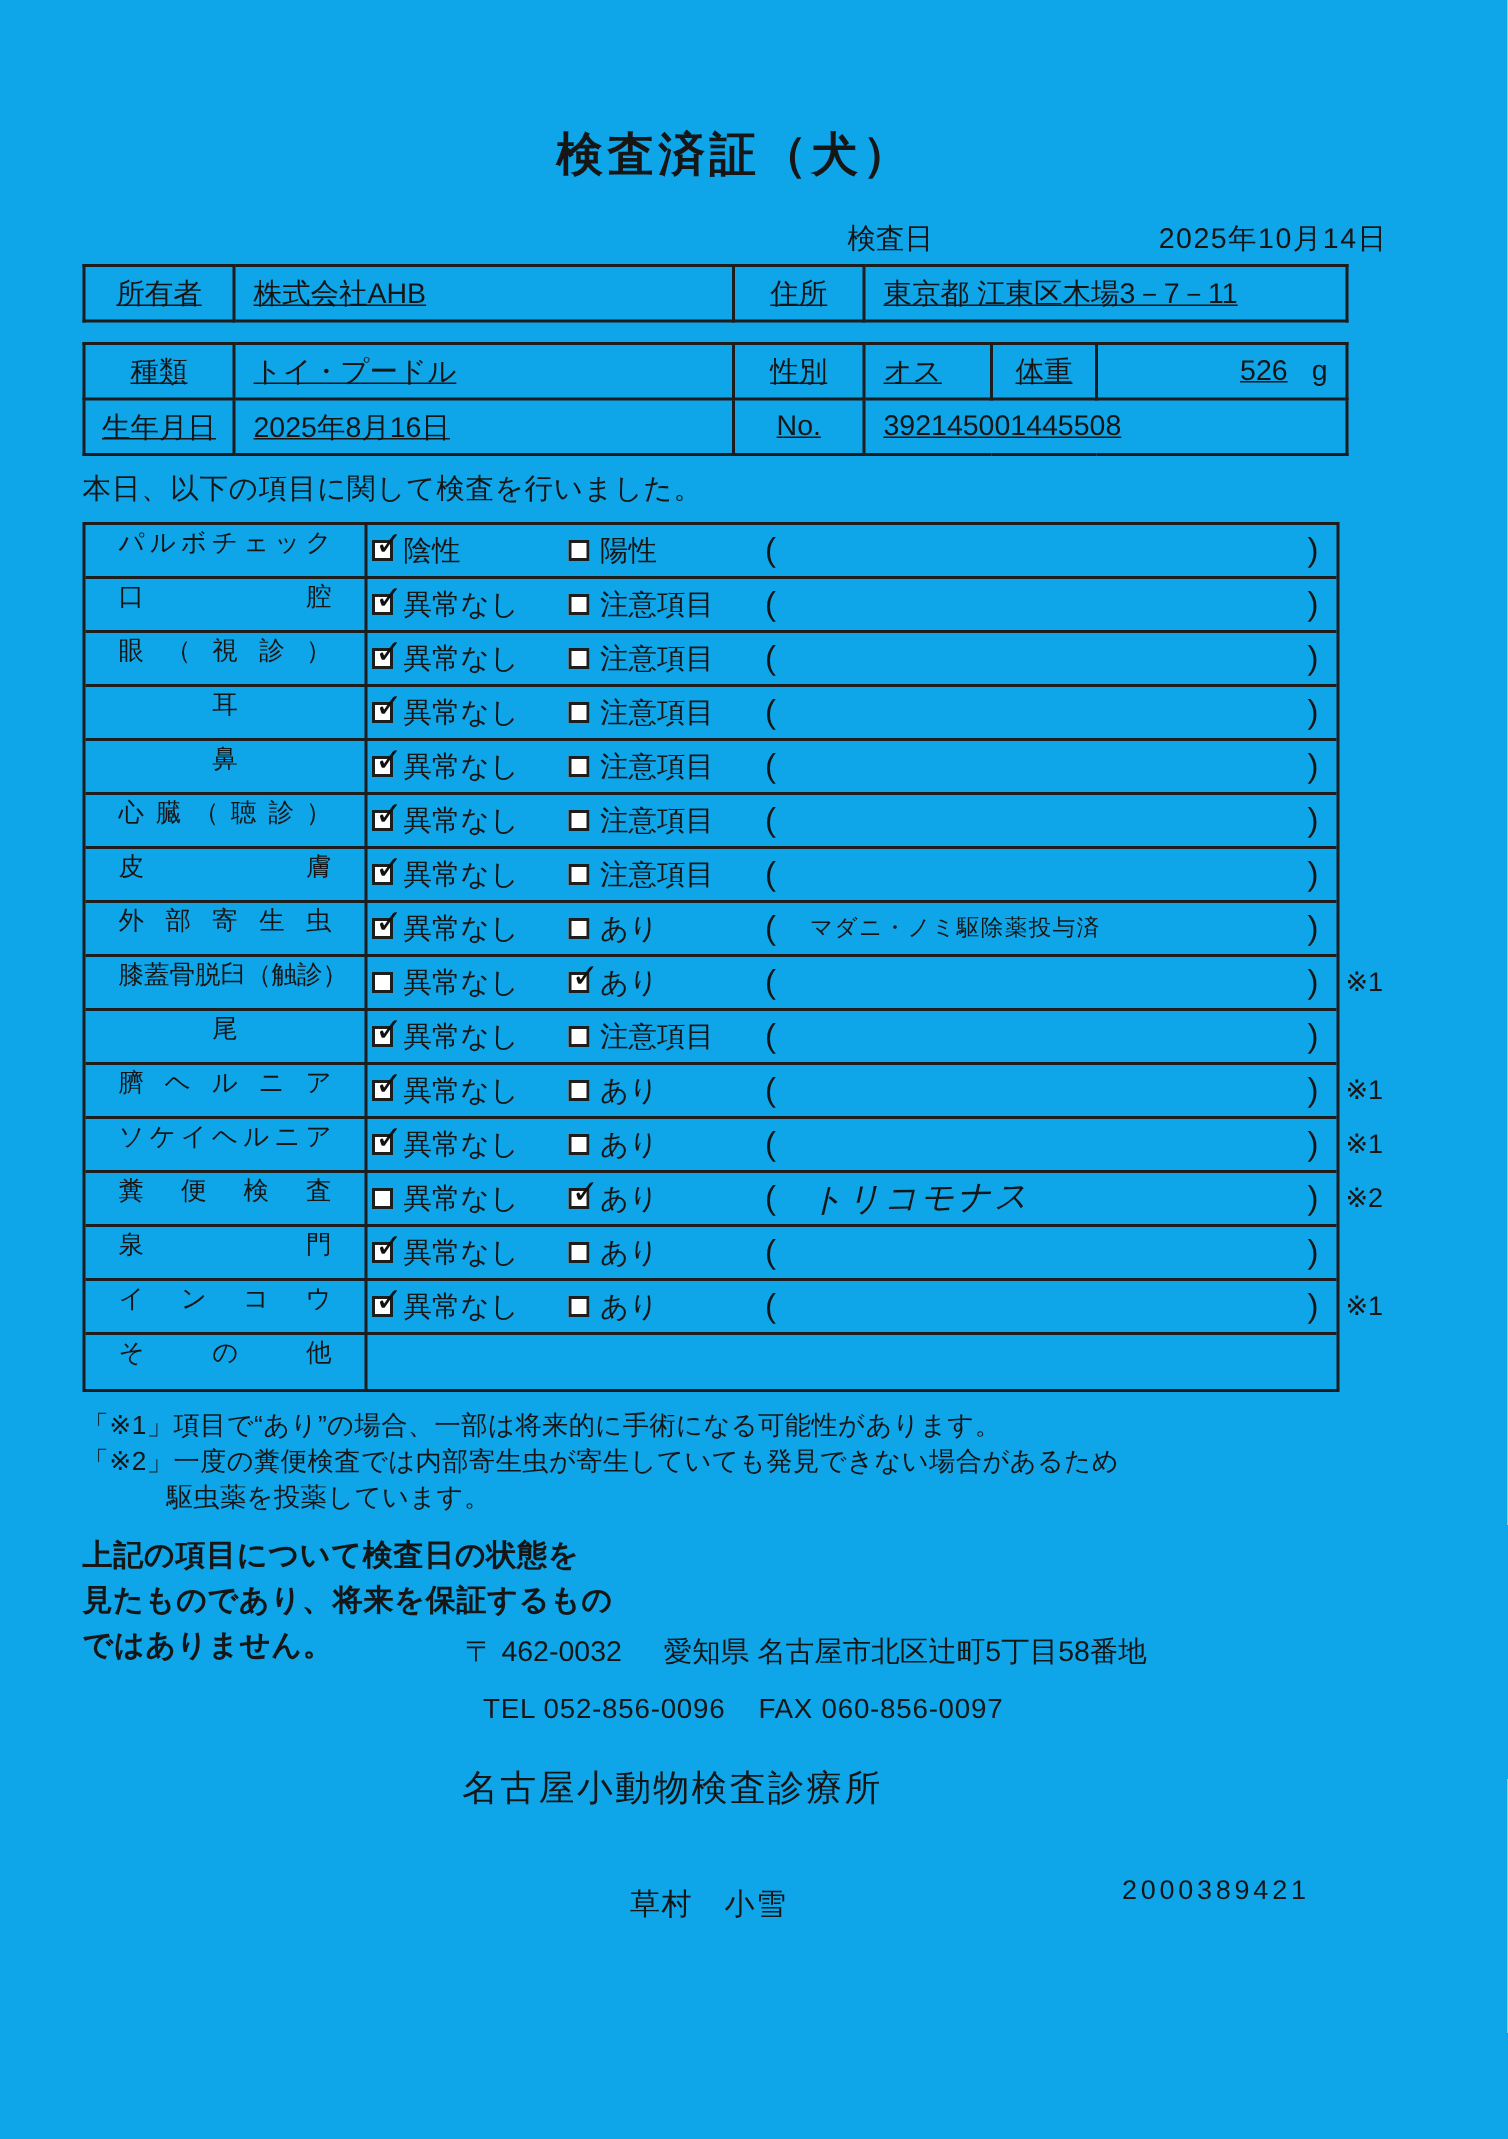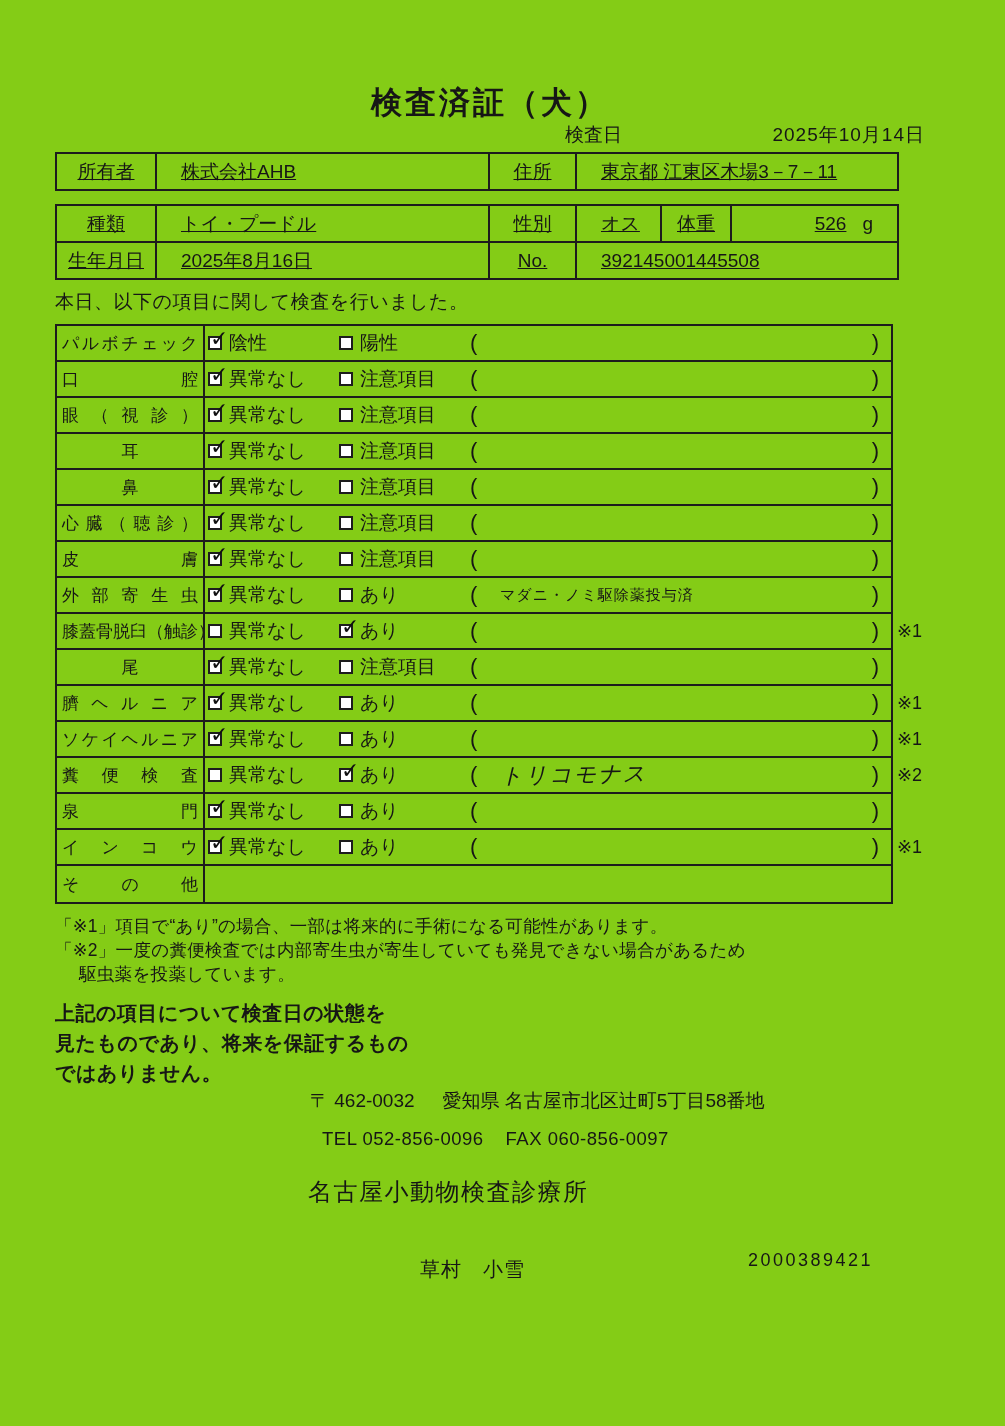--- a/index.html
+++ b/index.html
@@ -1,56 +1,56 @@
 <!DOCTYPE html>
 <html><head>
 <meta charset="utf-8">
 <style>
   * { margin:0; padding:0; box-sizing:border-box; }
   html,body { background:#e9e9e9; }
   .sheet {
-    width:1005px; height:1426px; background:#84cc16; color:#161616;
+    width:1005px; height:1426px; background:#0ea5e9; color:#161616;
     font-family:"Liberation Sans","DejaVu Sans",sans-serif;
     position:relative; overflow:hidden; margin:0 auto;
   }
   .content { position:absolute; left:55px; top:0; width:870px; }
 
   .title { text-align:center; font-size:31px; font-weight:700; letter-spacing:3px; margin-top:82px; }
 
-  .date-row { display:flex; font-size:19px; align-items:flex-end; height:24px; }
+  .date-row { display:flex; margin-top:24px; font-size:19px; align-items:flex-end; height:24px; }
   .date-label { margin-left:510px; }
   .date-value { margin-left:auto; letter-spacing:1px; }
 
   table.t { border-collapse:collapse; width:844px; table-layout:fixed;text-decoration:underline; }
-  table.t td { border:2px solid #1d1d1d; font-size:19px; padding:4px 24px; height:37px; overflow:hidden; white-space:nowrap; }
+  table.t td { border:2px solid #1d1d1d; font-size:19px; padding:4px 12px; height:37px; overflow:hidden; white-space:nowrap; }
   table.t td.lab { text-align:center; padding:4px 2px; }
   .t1 { margin-top:4px; }
   .t2 { margin-top:13px; }
   td.weight { text-align:right; padding-right:46px; }
   td.weight .unit { margin-left:16px; }
 
   .intro { margin-top:9px; font-size:19px; letter-spacing:0.5px; }
 
   .check-table { width:838px; border:2px solid #1d1d1d; margin-top:9px; }
   .crow { display:flex; border-bottom:2px solid #1d1d1d; height:36px; align-items:center; position:relative; }
   .crow:last-child { border-bottom:none; }
-  .clabel { width:148px; border-right:2px solid #1d1d1d; align-self:stretch; display:flex; align-items:center; padding:0 5px; font-size:17px; }
+  .clabel { width:188px; border-right:2px solid #1d1d1d; align-self:stretch; display:flex; padding:0 22px; font-size:17px; }
   .clabel .jt { display:block; width:100%; text-align:justify; text-align-last:justify; text-justify:inter-character; white-space:nowrap; }
   .clabel.single .jt { text-align:center; text-align-last:center; }
   .cbody { flex:1; display:flex; align-items:center; padding-left:3px; font-size:19px; height:100%; }
   .opt { width:131px; display:flex; align-items:center; gap:7px; }
   .cb { width:14px; height:14px; border:2px solid #1d1d1d; position:relative; flex:none; background:#fff; }
   .cb .mark { position:absolute; left:0px; top:-10px; font-size:22px; font-weight:700; line-height:1; color:#111; }
   .parens { flex:1; display:flex; justify-content:space-between; align-items:center; padding-right:12px; position:relative; font-size:22px; font-weight:400; height:100%; }
   .pvalue { position:absolute; left:30px; top:50%; transform:translateY(-50%); font-size:15px; letter-spacing:1px; white-space:nowrap; }
   .pvalue.hand { font-size:22px; font-style:italic; transform:translateY(-50%) rotate(-1deg); letter-spacing:2px; }
   .cnote { position:absolute; right:-46px; top:50%; transform:translateY(-50%); font-size:18px; width:40px; }
 
   .notes { margin-top:10px; font-size:17.5px; line-height:24px; letter-spacing:0.3px; }
-  .notes .indent { margin-left:24px; }
+  .notes .indent { margin-left:56px; }
 
   .disclaimer { margin-top:12px; font-size:20px; font-weight:700; line-height:30px; white-space:pre-line; letter-spacing:0.5px; }
 
   .stamp { position:absolute; left:692px; top:1040px; font-size:27px; font-weight:700; letter-spacing:14px; white-space:nowrap; }
   .postal-line { position:absolute; left:310px; top:1088px; font-size:19px; display:flex; gap:28px; white-space:nowrap; }
   .tel-line { position:absolute; left:322px; top:1128px; font-size:18.5px; display:flex; gap:22px; letter-spacing:0.5px; white-space:nowrap; }
   .clinic-name { position:absolute; left:308px; top:1176px; font-size:24px; letter-spacing:1.5px; white-space:nowrap; }
   .vet-name { position:absolute; left:420px; top:1256px; font-size:20px; letter-spacing:1px; white-space:nowrap; }
   .serial { position:absolute; left:748px; top:1250px; font-size:18px; letter-spacing:2.5px; }
 </style>

